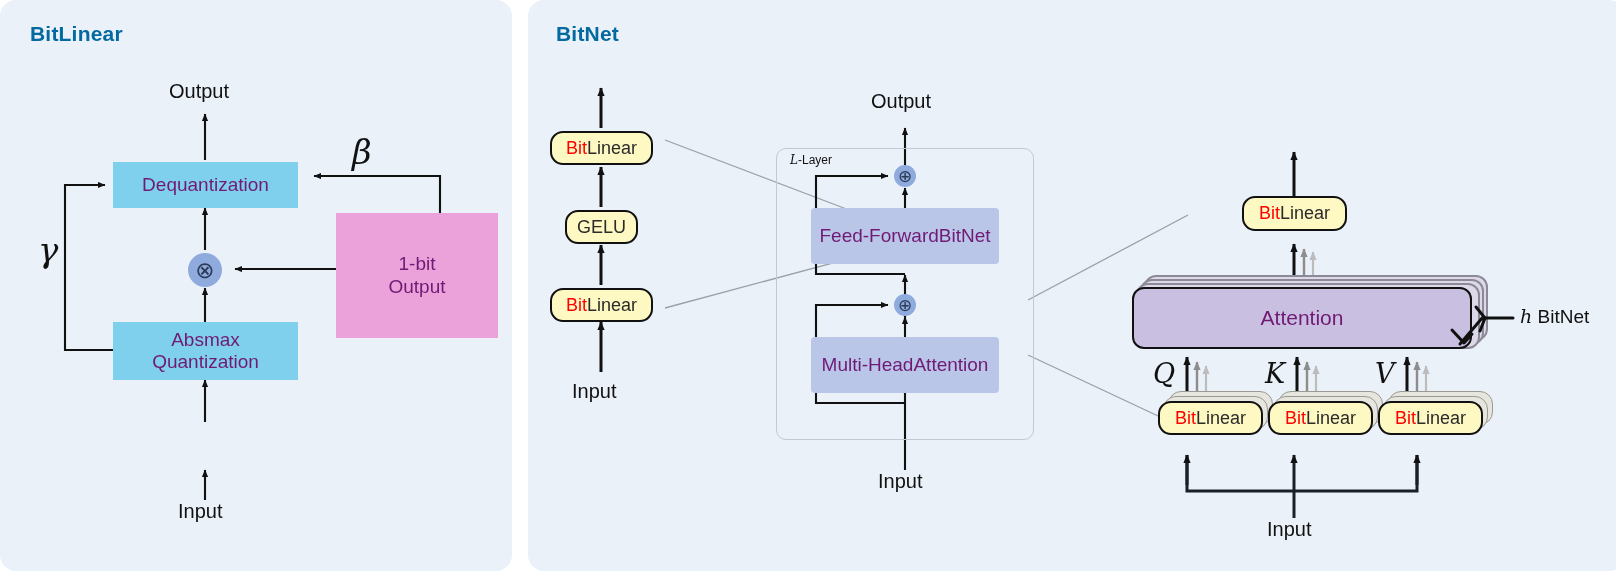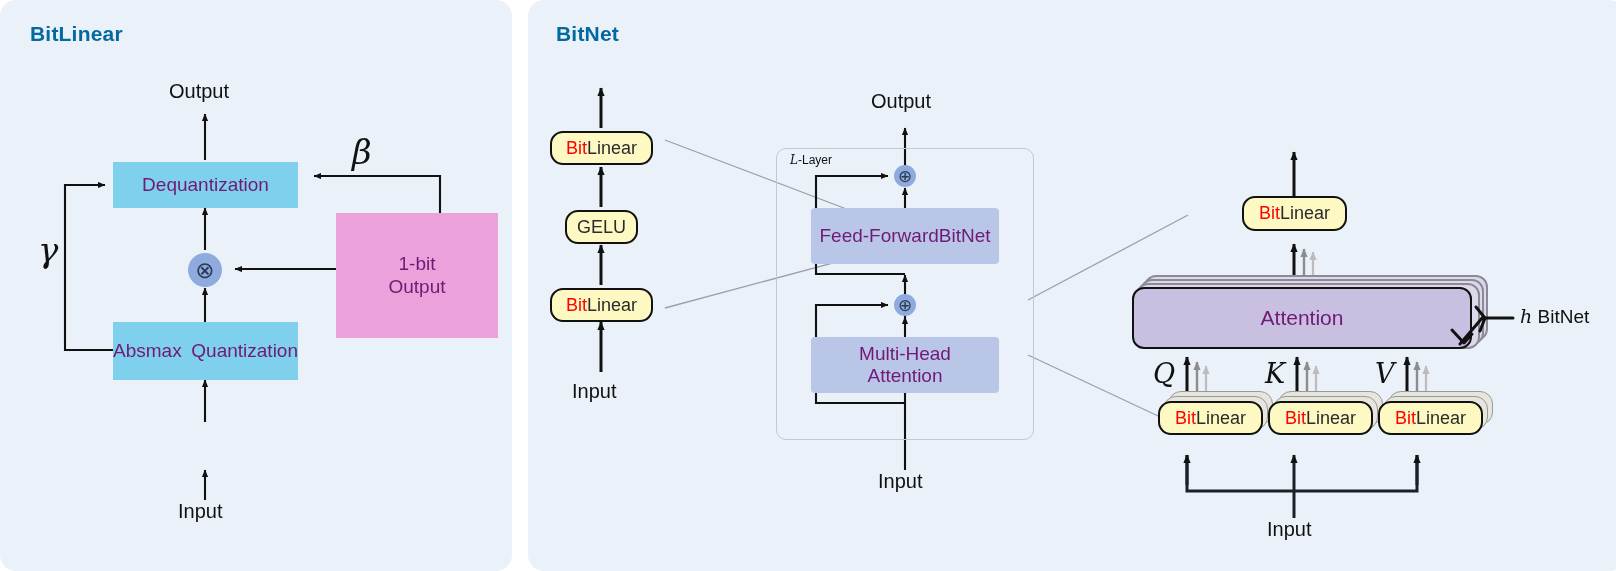--- a/index.html
+++ b/index.html
@@ -166,21 +166,21 @@
     </svg>
 
     <div class="lbl" style="left:169px; top:80px;">Output</div>
 
     <div class="node blue-box" style="left:113px; top:162px; width:185px; height:46px;">Dequantization</div>
 
     <div class="op-node" style="left:188px; top:253px; width:34px; height:34px;
          background:#8fabde; display:flex; align-items:center; justify-content:center;
          font-size:23px; color:#2b3a55;">⊗</div>
 
-    <div class="node blue-box" style="left:113px; top:322px; width:185px; height:58px; flex-direction:row;justify-content:space-between;">
+    <div class="node blue-box" style="left:113px; top:322px; width:185px; height:58px; flex-direction:column;">
       <span>Absmax</span>
       <span>Quantization</span>
     </div>
 
 
     <div class="lbl" style="left:178px; top:500px;">Input</div>
 
     <div class="node pink-box" style="left:336px; top:213px; width:162px; height:125px; flex-direction:column;">
       <span>1-bit</span>
       <span>Output</span>
@@ -290,21 +290,21 @@
 
     <div class="node periwinkle-box" style="left:283px; top:208px; width:188px; height:56px; ">
       <span>Feed-Forward</span>
       <span>BitNet</span>
     </div>
 
     <div class="op-node" style="left:366px; top:294px; width:22px; height:22px;
          background:#8fabde; display:flex; align-items:center; justify-content:center;
          font-size:17px; color:#2b3a55; line-height:1;">⊕</div>
 
-    <div class="node periwinkle-box" style="left:283px; top:337px; width:188px; height:56px; flex-direction:column;">
+    <div class="node periwinkle-box" style="left:283px; top:337px; width:188px; height:56px; flex-direction:row;">
       <span>Multi-Head</span>
       <span>Attention</span>
     </div>
 
     <div class="lbl" style="left:350px; top:470px;">Input</div>
 
     <div class="pill" style="left:714px; top:196px; width:105px; height:35px;">
       <span class="bit">Bit</span>
         <span>Linear</span>
     </div>

